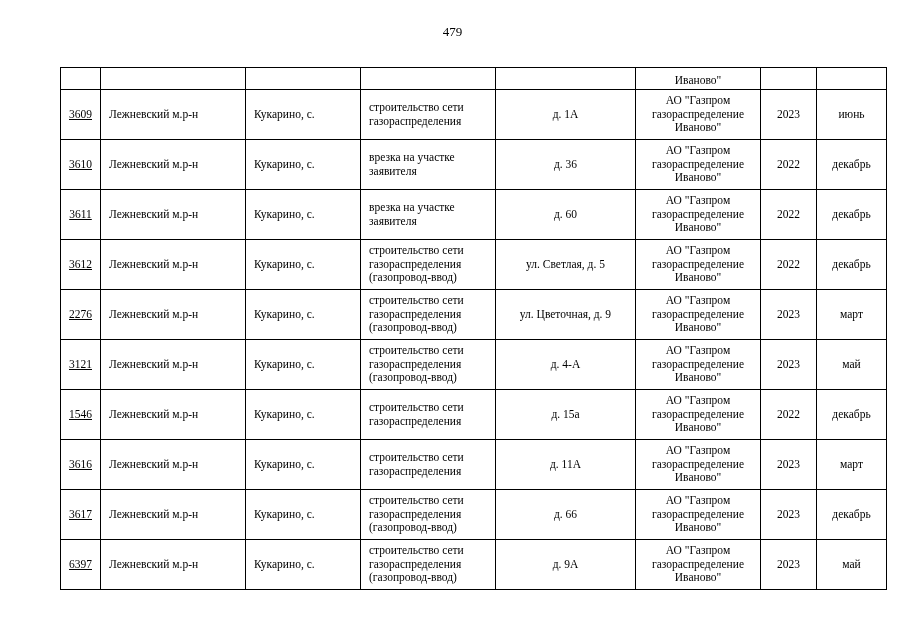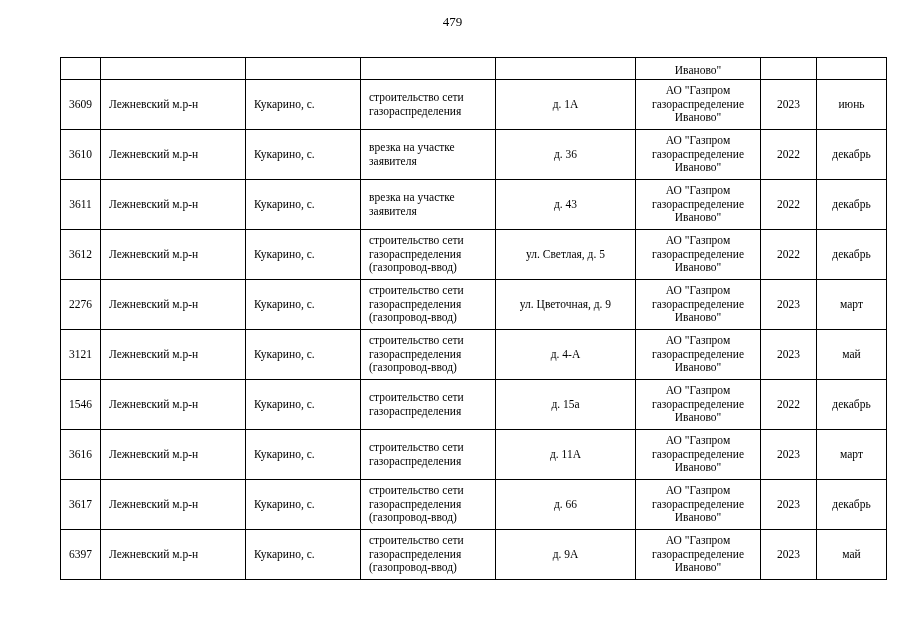--- a/index.html
+++ b/index.html
@@ -12,20 +12,21 @@
     height: 640px;
     font-family: "Liberation Serif", serif;
     color: #000000;
     overflow: hidden;
   }
   .page {
     position: relative;
     width: 905px;
     height: 490px;
     box-sizing: border-box;
+    margin-top: 10px;
   }
   .page-number {
     position: absolute;
     top: 14px;
     left: 0;
     width: 905px;
     text-align: center;
     font-size: 13px;
     font-family: "Liberation Serif", serif;
   }
@@ -51,20 +52,21 @@
   td {
     border: 1px solid #000000;
     font-size: 11.5px;
     line-height: 1.18;
     padding: 2px 3px;
     vertical-align: middle;
     text-align: center;
   }
   td.idx {
     text-align: center;
+    text-decoration: underline;
   }
   td.left {
     text-align: left;
     padding-left: 8px;
   }
   tr.partial td {
     height: 18px;
     vertical-align: bottom;
     padding-bottom: 1px;
   }
@@ -138,21 +140,21 @@
             <td>декабрь</td>
           </tr>
           <tr class="data">
             <td class="idx">3611</td>
             <td class="left">Лежневский м.р-н</td>
             <td class="left">Кукарино, с.</td>
             <td class="left">
               <span class="cellline">врезка на участке</span>
               <span class="cellline">заявителя</span>
             </td>
-            <td>д. 43</td>
+            <td>д. 60</td>
             <td>
               <span class="cellline">АО "Газпром</span>
               <span class="cellline">газораспределение</span>
               <span class="cellline">Иваново"</span>
             </td>
             <td>2022</td>
             <td>декабрь</td>
           </tr>
           <tr class="data">
             <td class="idx">3612</td>

